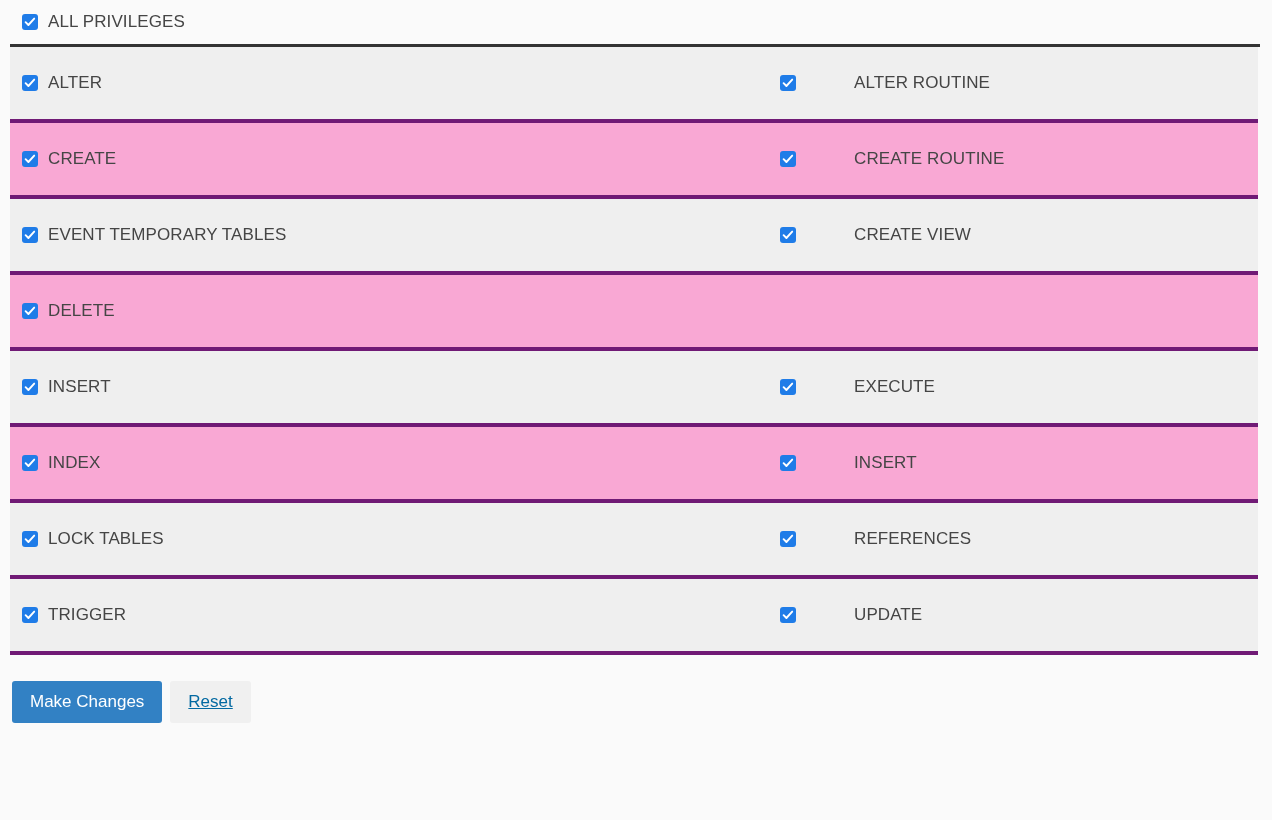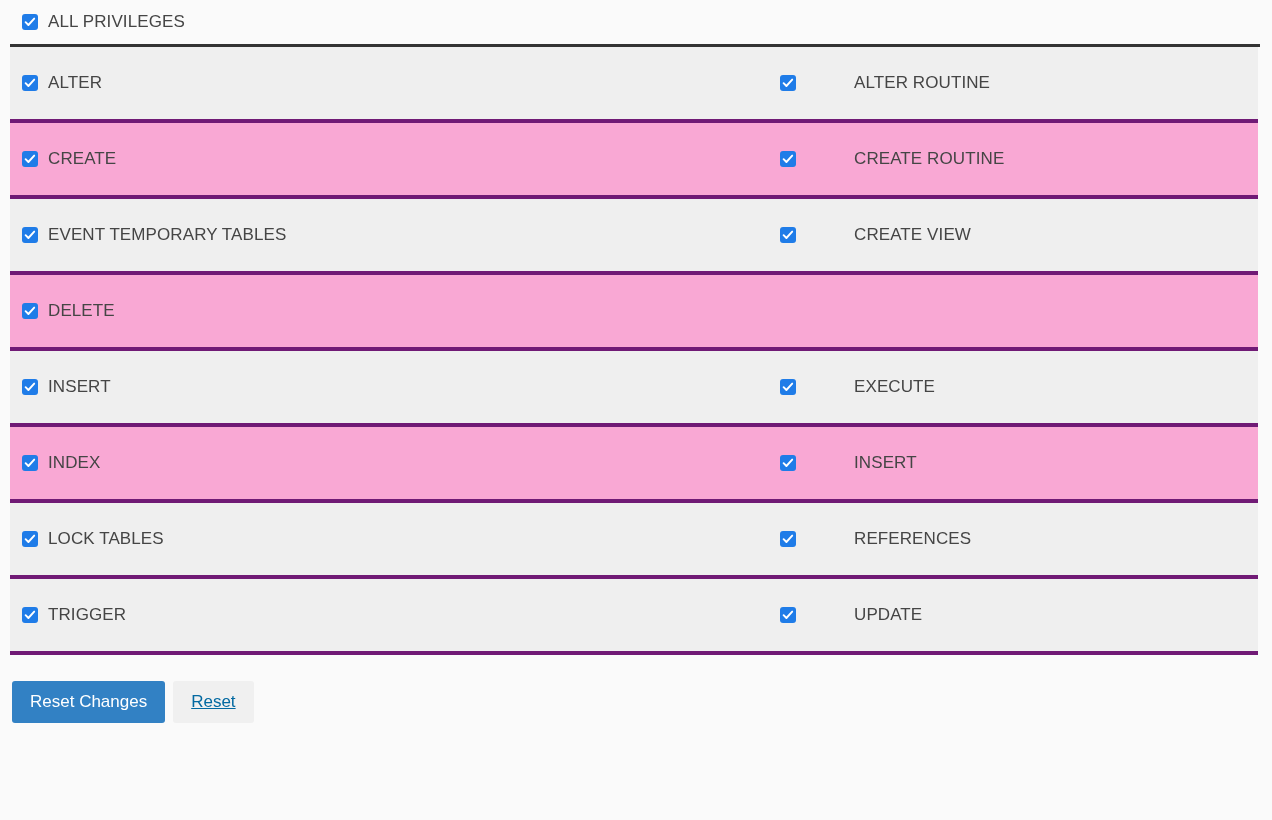--- a/index.html
+++ b/index.html
@@ -278,17 +278,17 @@
             <svg viewBox="0 0 12 12">
               <path d="M1.6 6.2 L4.4 9 L10.2 2.6" fill="none" stroke="#ffffff" stroke-width="1.9" stroke-linecap="round" stroke-linejoin="round"></path>
             </svg>
           </span>
           <span class="priv-label">UPDATE</span>
         </div>
       </div>
     </div>
 
   <div class="button-bar">
-    <button class="btn btn-primary">Reset Changes</button>
+    <button class="btn btn-primary">Make Changes</button>
     <button class="btn btn-secondary">Reset</button>
   </div>
 
 </div>
 
 </body></html>

